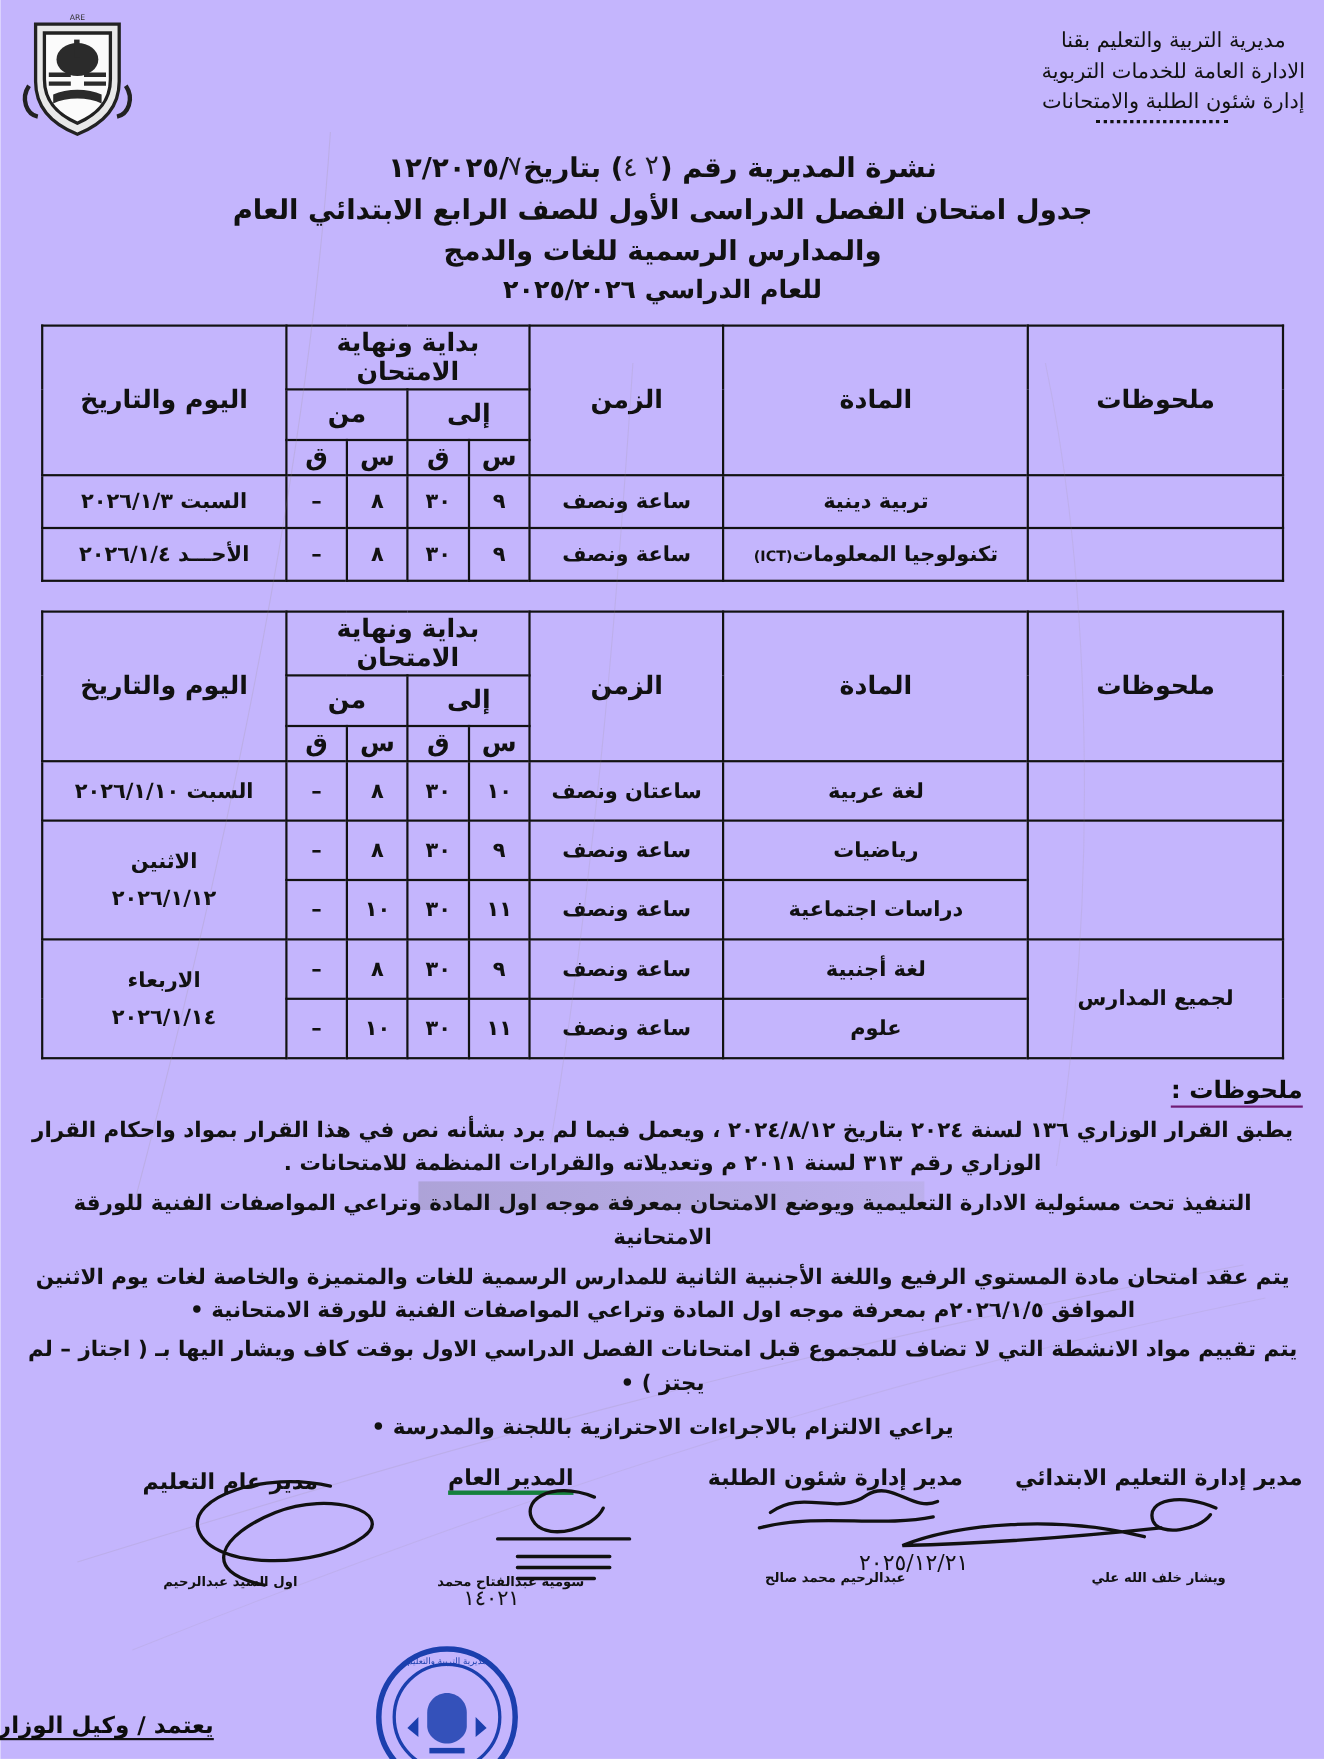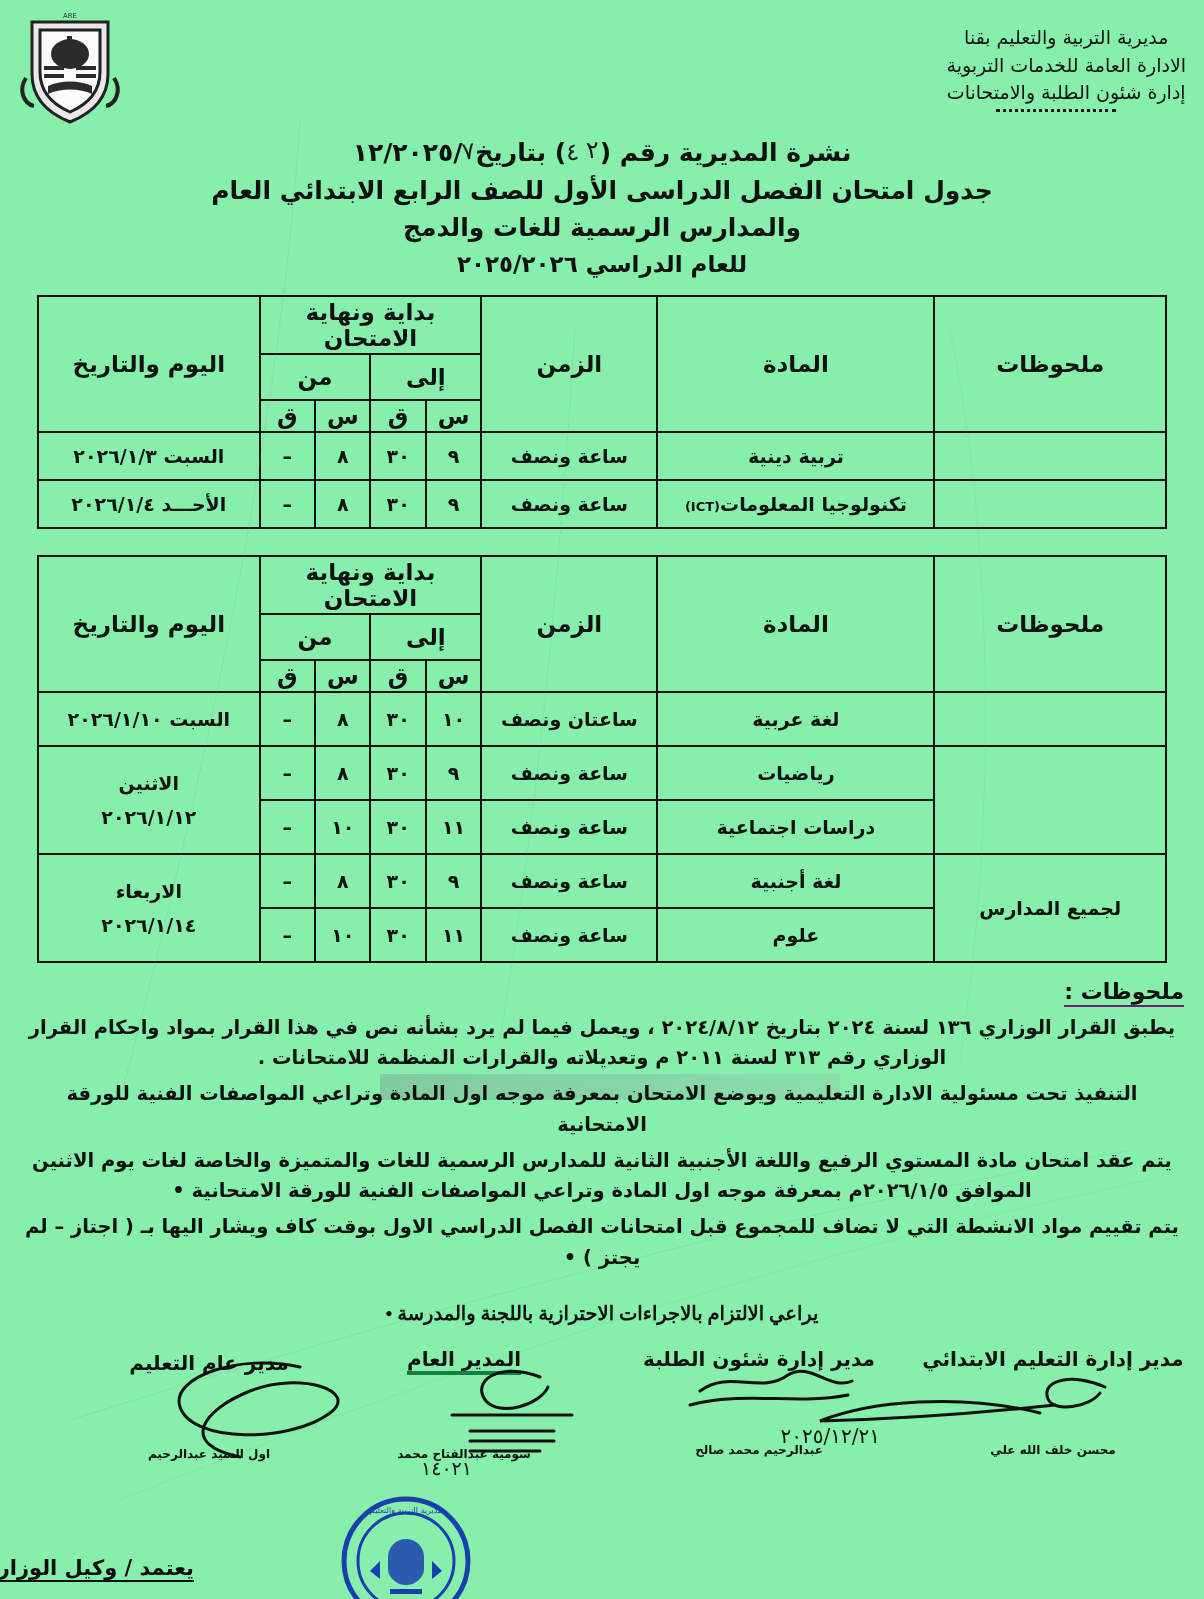--- a/index.html
+++ b/index.html
@@ -7,21 +7,21 @@
     width:1204px;height:1599px;
     background:#ffffff;
     font-family:"DejaVu Sans","Liberation Sans",sans-serif;
     color:#0d0d0d;
     position:relative;
     overflow:hidden;
   }
   .page{
     position:relative;
     width:1204px;height:1599px;
-    background:#86efac;
+    background:#c4b5fd;
   }
   
   .top{
     position:relative;
     height:130px;
   }
   .emblem{
     position:absolute;right:1078px;top:8px;
     width:112px;height:120px;
   }
@@ -362,27 +362,27 @@
   </table>
 
   <div class="notes-wrap">
     <div style="text-align:right;">
       <span class="notes-title">ملحوظات :</span>
     </div>
     <div class="note">يطبق القرار الوزاري ١٣٦ لسنة ٢٠٢٤ بتاريخ ٢٠٢٤/٨/١٢ ، ويعمل فيما لم يرد بشأنه نص في هذا القرار بمواد واحكام القرار الوزاري رقم ٣١٣ لسنة ٢٠١١ م وتعديلاته والقرارات المنظمة للامتحانات .</div>
     <div class="note">التنفيذ تحت مسئولية الادارة التعليمية ويوضع الامتحان بمعرفة موجه اول المادة وتراعي المواصفات الفنية للورقة الامتحانية</div>
     <div class="note">يتم عقد امتحان مادة المستوي الرفيع واللغة الأجنبية الثانية للمدارس الرسمية للغات والمتميزة والخاصة لغات يوم الاثنين الموافق ٢٠٢٦/١/٥م بمعرفة موجه اول المادة وتراعي المواصفات الفنية للورقة الامتحانية •</div>
     <div class="note">يتم تقييم مواد الانشطة التي لا تضاف للمجموع قبل امتحانات الفصل الدراسي الاول بوقت كاف ويشار اليها بـ ( اجتاز – لم يجتز ) •</div>
-    <div class="note" style="margin-top:26px;font-family:Liberation Serif, serif;">يراعي الالتزام بالاجراءات الاحترازية باللجنة والمدرسة •</div>
+    <div class="note" style="margin-top:10px;">يراعي الالتزام بالاجراءات الاحترازية باللجنة والمدرسة •</div>
   </div>
 
   <div class="signs">
     <div class="sigcol" style="right:6px;top:0;width:290px;text-align:center;">
       <div class="sig-title">مدير إدارة التعليم الابتدائي</div>
-      <div class="sig-name">محسن خلف الله علي</div>
+      <div class="sig-name">ويشار خلف الله علي</div>
     </div>
     <div class="sigcol" style="right:300px;top:0;width:290px;">
       <div class="sig-title">مدير إدارة شئون الطلبة</div>
       <div class="sig-name">عبدالرحيم محمد صالح</div>
     </div>
     <div class="sigcol" style="right:620px;top:0;width:240px;">
       <div class="sig-title u" style="display:inline-block;">المدير العام</div>
       <div class="sig-name">سومية عبدالفتاح محمد</div>
     </div>
     <div class="sigcol" style="right:870px;top:4px;width:250px;">

